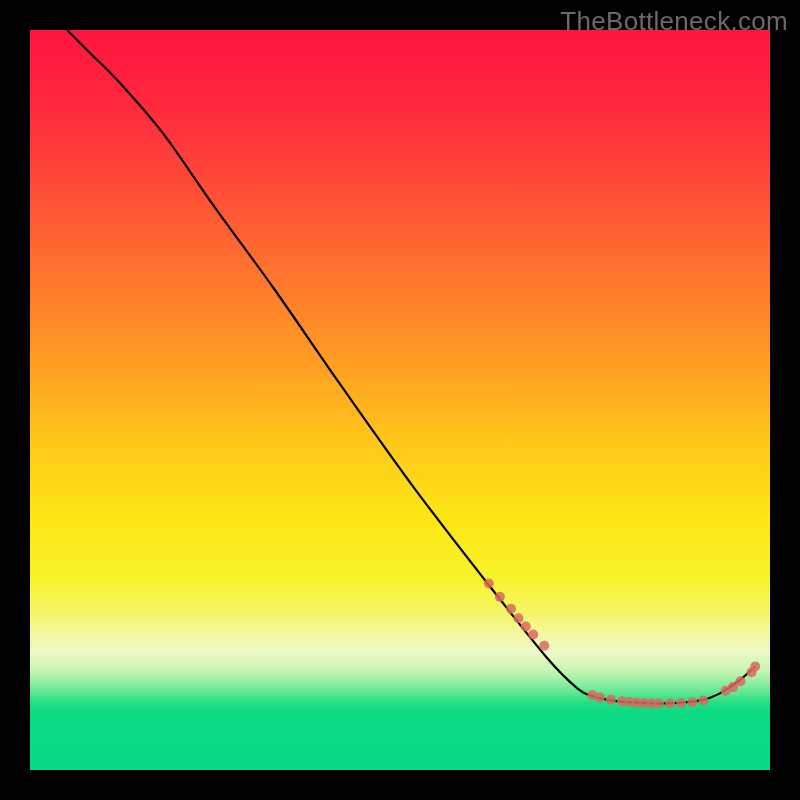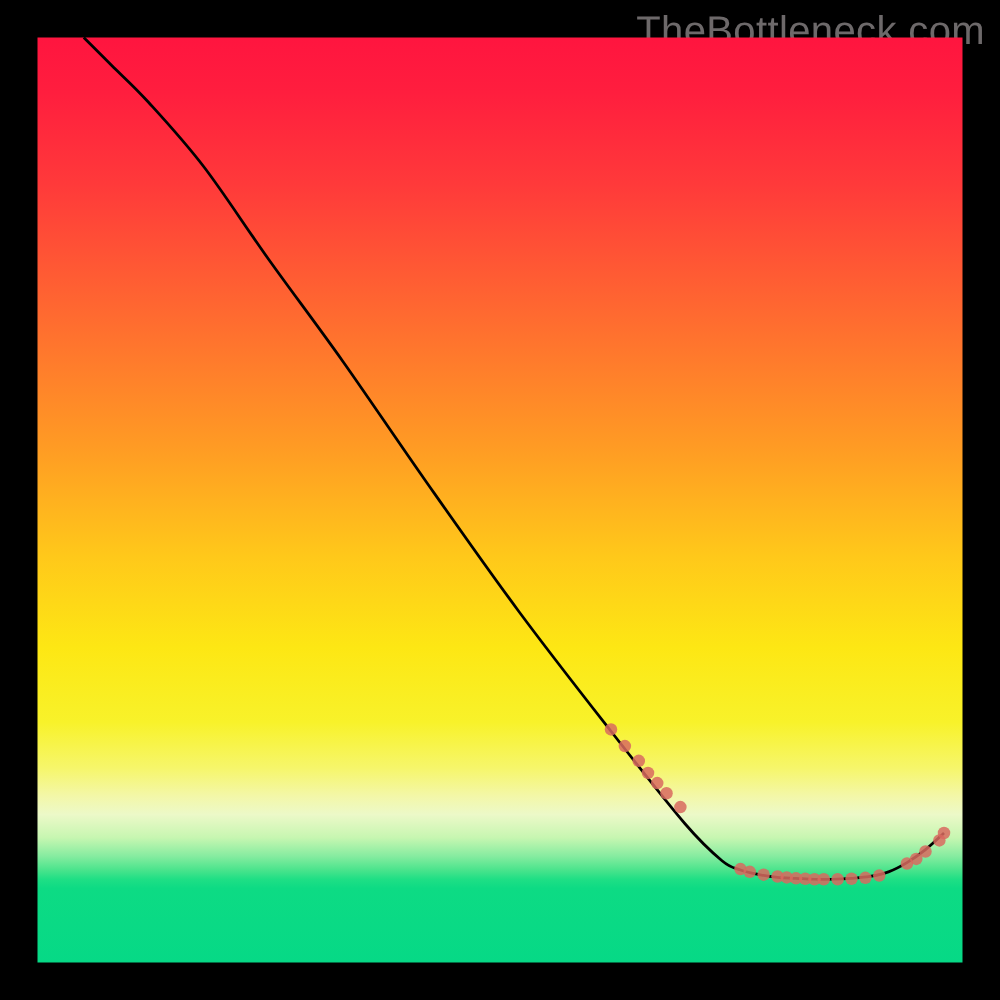--- a/index.html
+++ b/index.html
@@ -43,21 +43,21 @@
       #1fdf85 91%,
       #0ddb84 92%,
       #06d986 100%
     );
   }
   .watermark {
     position: absolute;
     top: 6px;
     right: 12px;
     color: #6d696a;
-    font-size: 32px;
+    font-size: 26px;
     font-weight: 400;
     letter-spacing: 0.3px;
     user-select: none;
   }
   svg.overlay {
     position: absolute;
     left: 0;
     top: 0;
     width: 740px;
     height: 740px;

